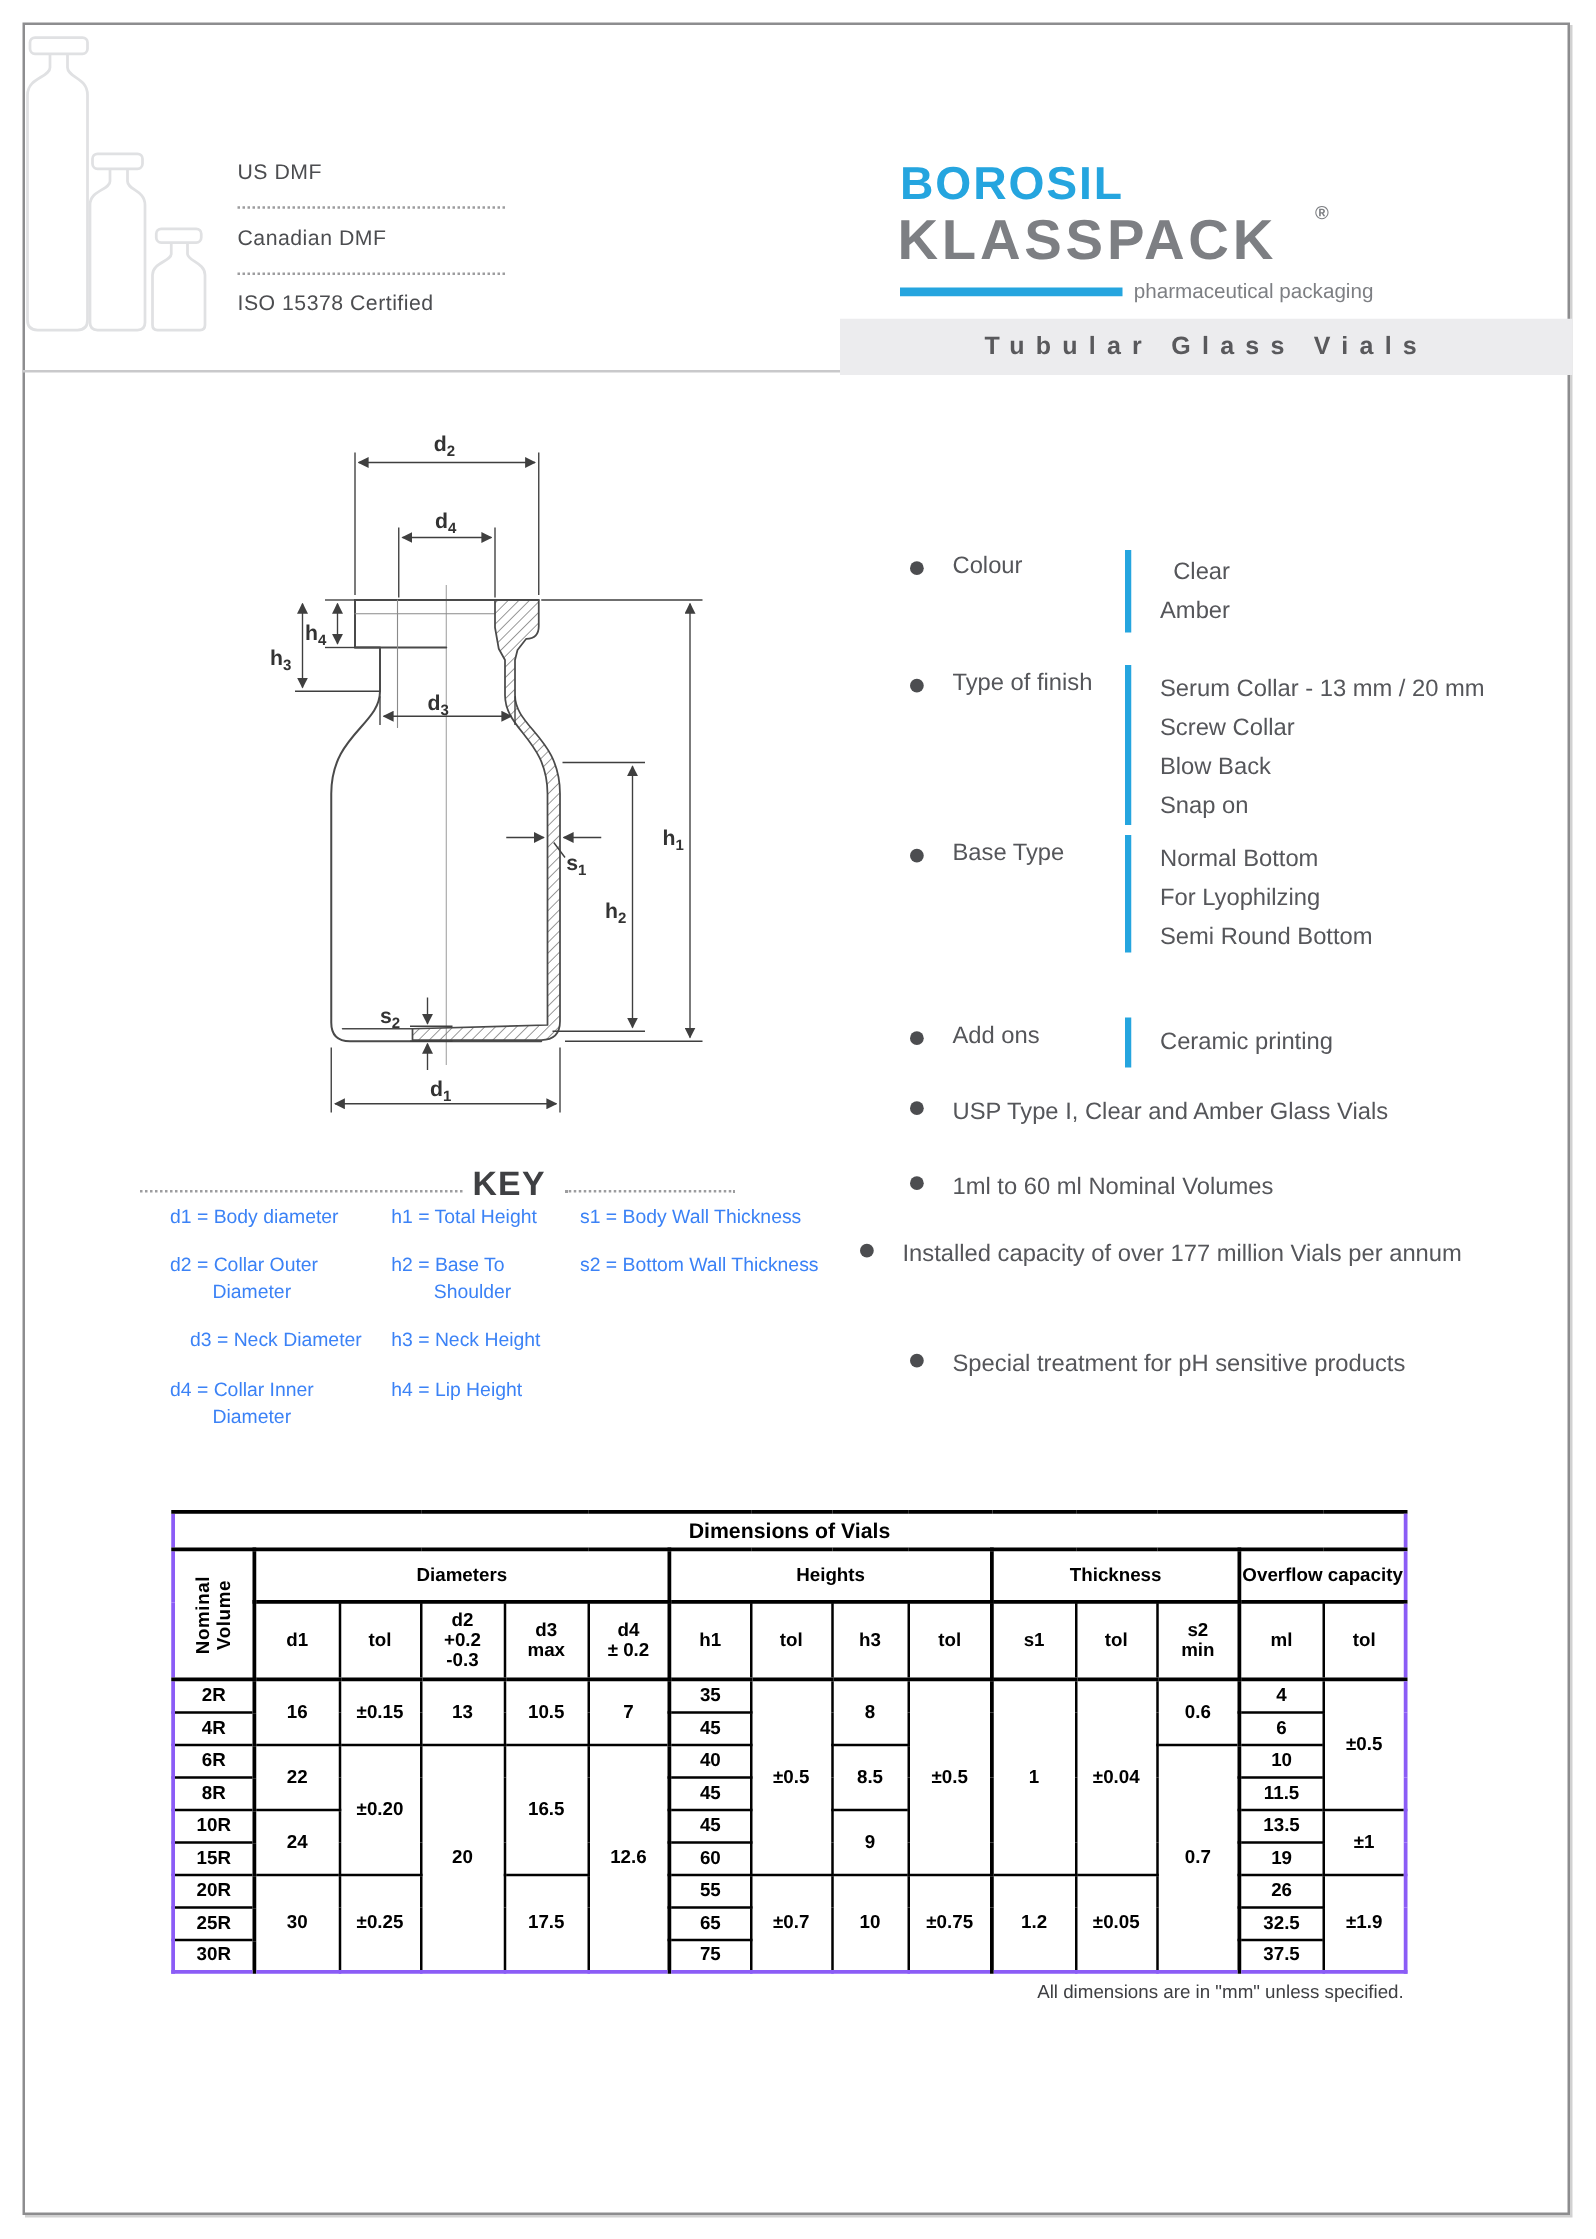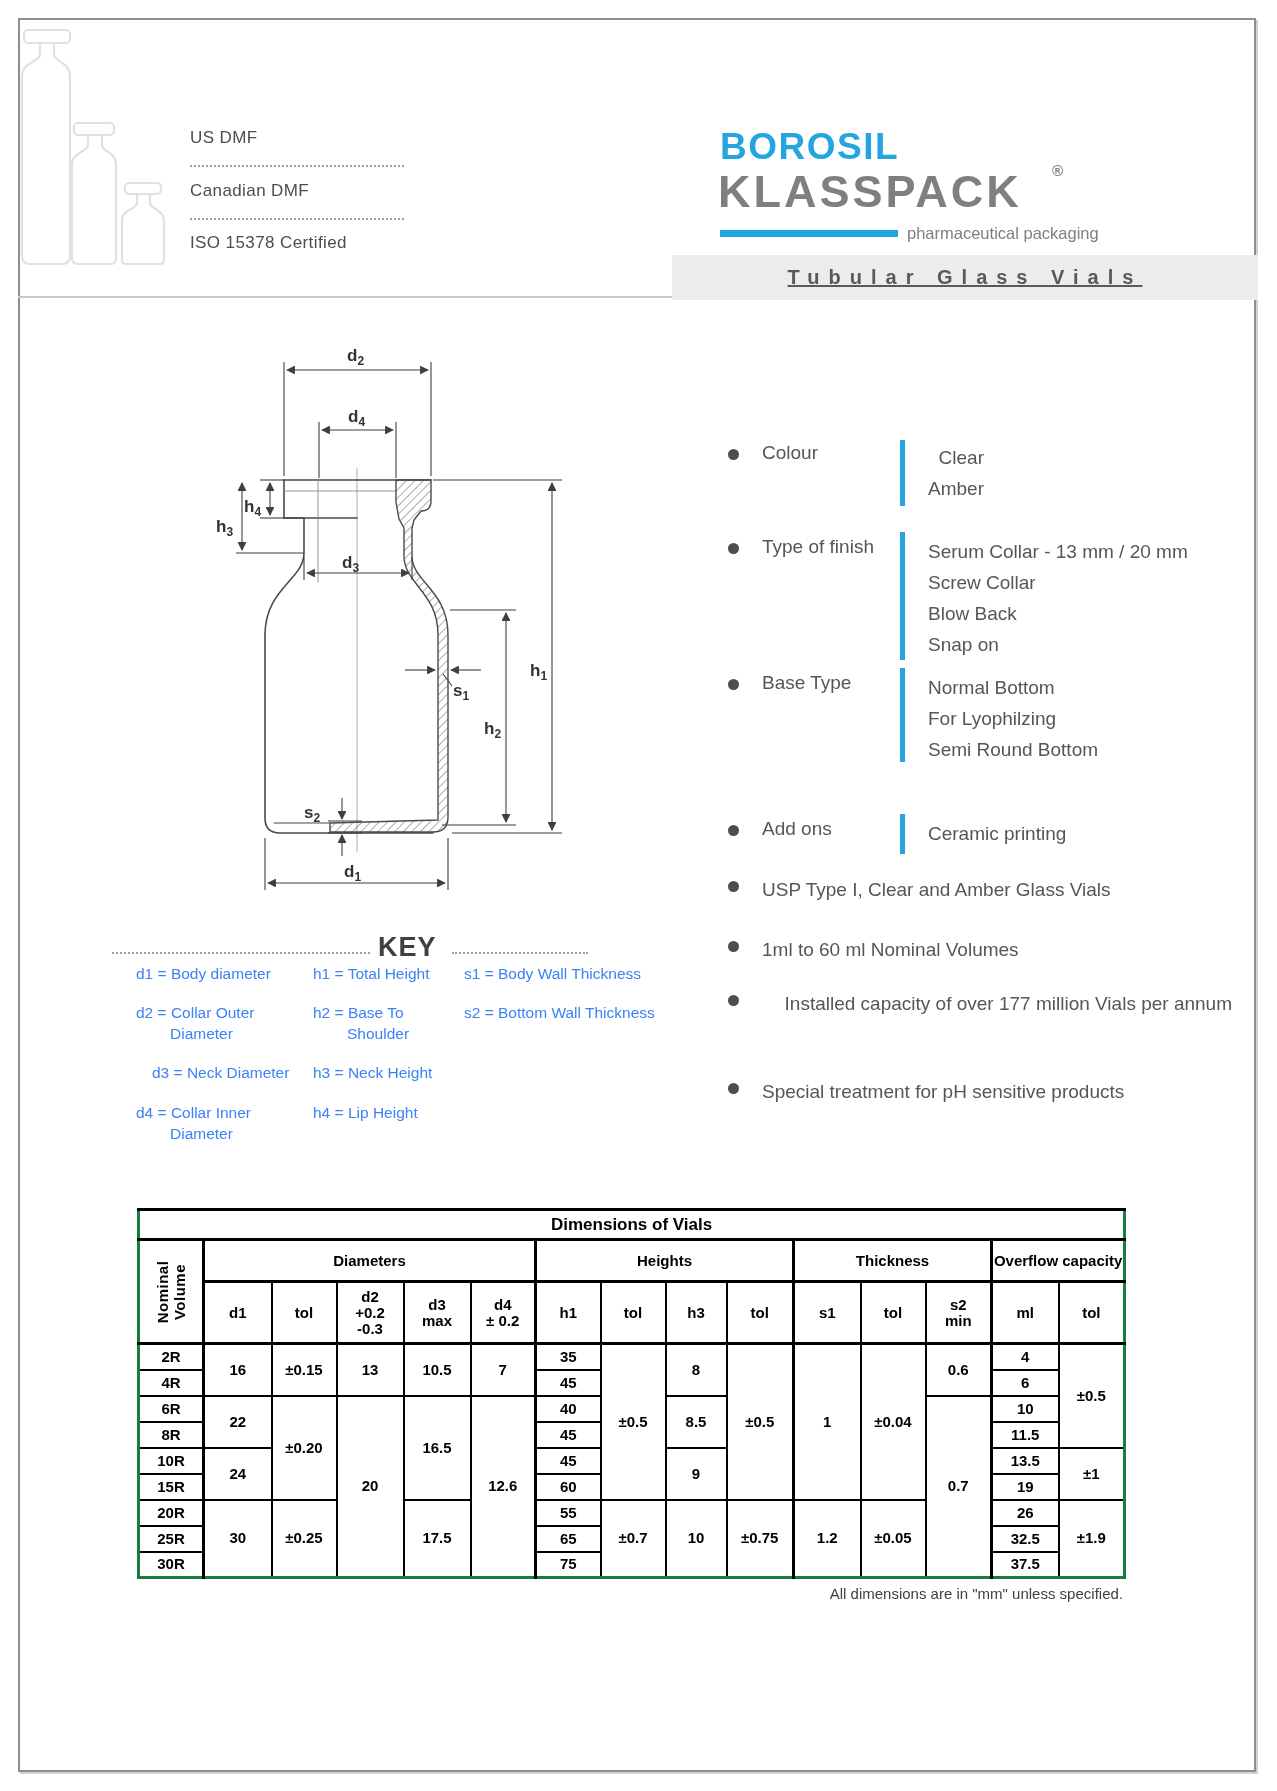--- a/index.html
+++ b/index.html
@@ -19,41 +19,41 @@
   #brand-top{left:720px;top:126px;font-size:37px;font-weight:bold;color:#25a5df;letter-spacing:1.5px;}
   #brand-bottom{left:718px;top:166px;font-size:45px;font-weight:bold;color:#7d7f83;letter-spacing:3px;}
   #brand-reg{left:1052px;top:162px;font-size:15px;font-weight:bold;color:#7d7f83;}
   #tagline-row{left:720px;top:224px;display:flex;align-items:center;}
   #tagline-bar{width:178px;height:7px;background:#25a5df;margin-right:9px;}
   #tagline-text{font-size:16.5px;color:#7d7f83;}
 
   
   #banner{left:672px;top:255px;width:586px;height:45px;background:#ececee;
           display:flex;align-items:center;justify-content:center;}
-  #banner span{font-size:20px;font-weight:bold;letter-spacing:9px;color:#59595c;text-decoration:underline;}
+  #banner span{font-size:20px;font-weight:bold;letter-spacing:9px;color:#59595c;}
   #banner-line{left:18px;top:296px;width:654px;height:2px;background:#c9c9cb;}
 
   
   #key-heading{left:378px;top:932px;font-size:27px;font-weight:bold;color:#3f4043;letter-spacing:1px;}
   .key-item{font-size:15.5px;line-height:21px;color:#3b82f6;white-space:pre-line;
             padding-left:34px;text-indent:-34px;}
 
   
   .spec-dot{width:11px;height:11px;border-radius:50%;background:#4c4d50;position:absolute;left:0;top:7px;}
   .spec-label{position:absolute;left:34px;top:0;font-size:19px;color:#55565a;}
   .spec-bar{position:absolute;left:172px;width:5px;background:#25a5df;}
   .spec-vals{position:absolute;left:200px;top:0;font-size:19px;line-height:31px;color:#55565a;white-space:nowrap;}
   .bullet-text{position:absolute;left:34px;top:0;font-size:19px;line-height:32px;color:#55565a;}
 
   
   #dim-table{border-collapse:collapse;table-layout:fixed;position:absolute;left:137px;top:1208px;
              width:986px;font-weight:bold;color:#000;}
   #dim-table td{border:2px solid #000;text-align:center;vertical-align:middle;padding:0;
                 font-size:15px;line-height:16px;white-space:pre-line;}
-  #dim-table{border:3px solid #15803d;} #dim-table .R{border-right-width:3px;}
+  #dim-table{border:3px solid #8b5cf6;} #dim-table .R{border-right-width:3px;}
   #dim-table .T{border-top-width:3px;} #dim-table .B{border-bottom-width:3px;}
   #dim-table .title-cell{font-size:17px;}
   .corner-wrap{display:inline-block;transform:rotate(-90deg);white-space:pre-line;
                font-size:15px;line-height:17px;letter-spacing:.5px;}
   #footnote{left:657px;top:1585px;width:466px;text-align:right;font-size:15px;color:#3e3f42;}
 
   svg text{font-family:"Liberation Sans",sans-serif;}
 </style>
 </head>
 <body>
@@ -222,21 +222,21 @@
 </div>
 
 <div class="abs" style="left:728px;top:874px;width:505px;height:36px;">
   <span class="spec-dot"></span>
   <div class="bullet-text">USP Type I, Clear and Amber Glass Vials</div>
 </div>
 <div class="abs" style="left:728px;top:934px;width:505px;height:36px;">
   <span class="spec-dot"></span>
   <div class="bullet-text">1ml to 60 ml Nominal Volumes</div>
 </div>
-<div class="abs" style="left:728px;top:988px;width:505px;height:70px;text-align:right;">
+<div class="abs" style="left:688px;top:988px;width:505px;height:70px;">
   <span class="spec-dot"></span>
   <div class="bullet-text" style="width:470px;">Installed capacity of over 177 million Vials per annum</div>
 </div>
 <div class="abs" style="left:728px;top:1076px;width:505px;height:36px;">
   <span class="spec-dot"></span>
   <div class="bullet-text">Special treatment for pH sensitive products</div>
 </div>
 
 <table id="dim-table">
   <colgroup>

